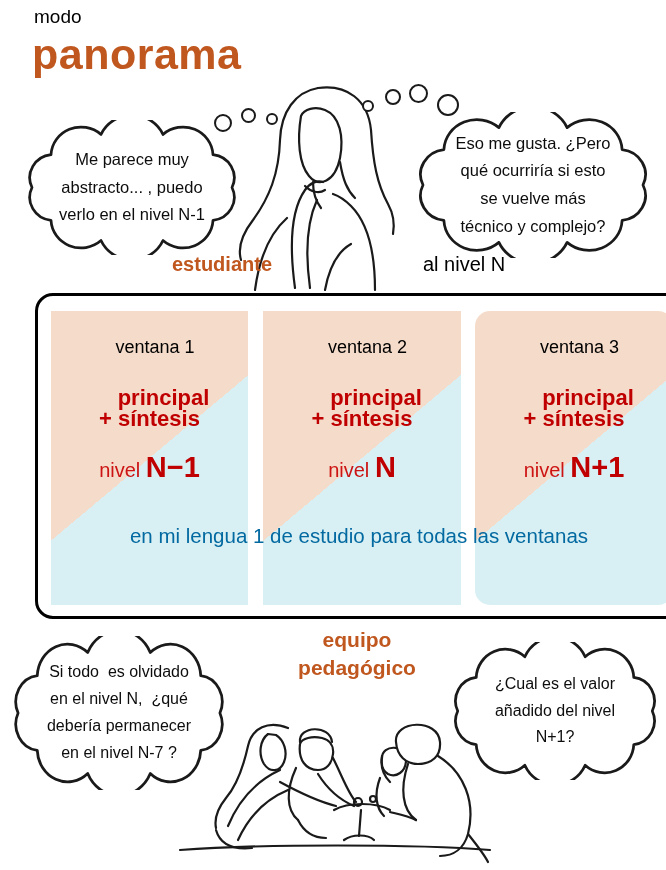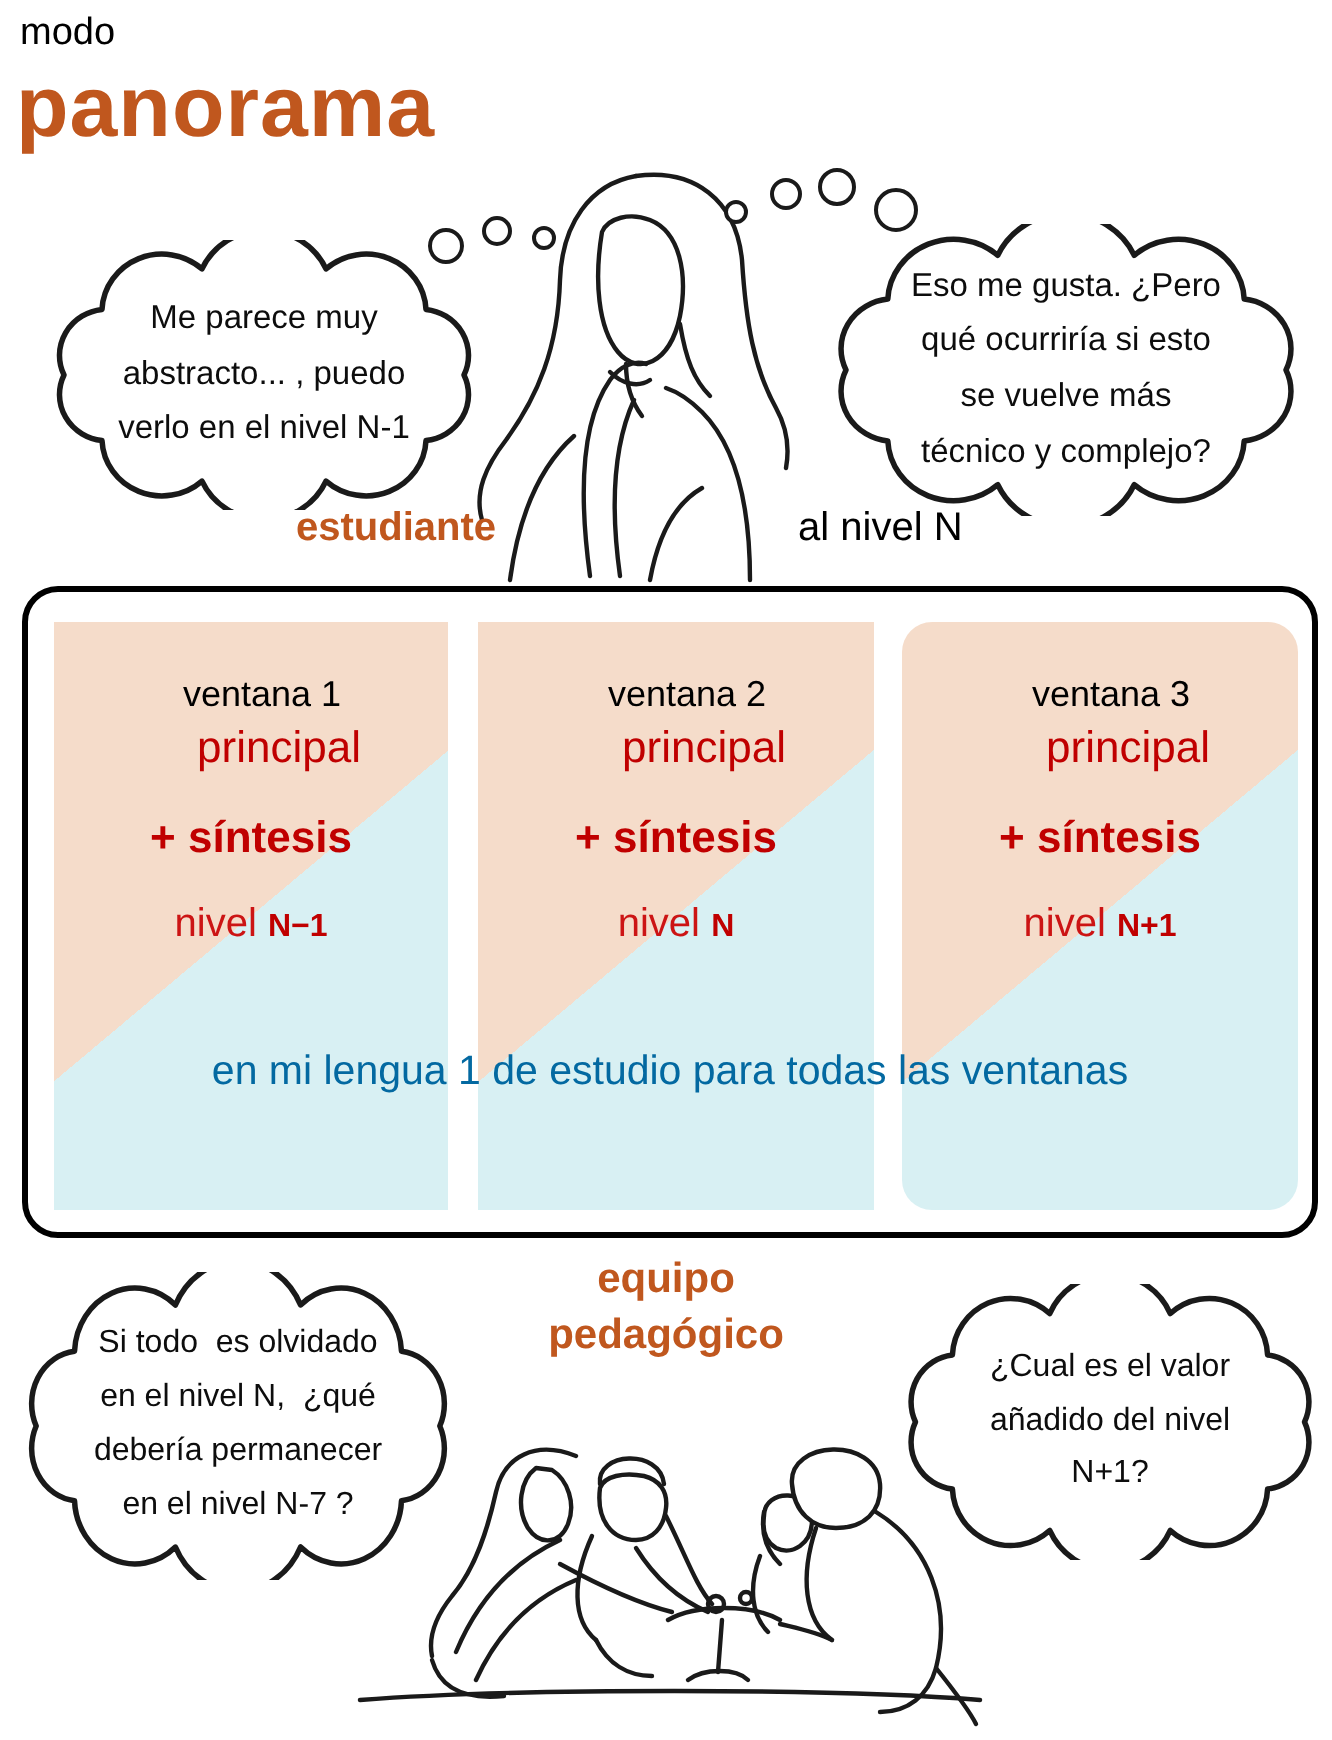--- a/index.html
+++ b/index.html
@@ -1,20 +1,20 @@
 <!DOCTYPE html>
 <html><head>
 <meta charset="utf-8">
 <style>
   html,body{margin:0;padding:0;background:#fff;}
   #canvas{
     position:relative;width:666px;height:870px;overflow:hidden;
     background:#fff;font-family:"Liberation Sans",sans-serif;color:#111;
   }
-  .abs{position:absolute;}
+  .abs{position:absolute;margin-left:24px;}
   
   .mode-label{left:10px;top:6px;font-size:19px;color:#000;}
   .page-title{left:8px;top:30px;font-size:43px;font-weight:bold;color:#C0571E;letter-spacing:0.5px;}
   
   svg.sketch{position:absolute;z-index:1;}
   svg.sketch path, svg.sketch circle, svg.sketch ellipse{
     fill:none;stroke:#1a1a1a;stroke-width:2.2;stroke-linecap:round;stroke-linejoin:round;
   }
   svg.sketch .fillw{fill:#fff;}
   
@@ -39,24 +39,24 @@
   }
   .panel{
     position:absolute;top:15px;height:294px;
     background:linear-gradient(140deg,#F5DCCA 50%,#D8F0F3 50%);
     text-align:center;
   }
   .panel-1{left:13px;width:197px;}
   .panel-2{left:225px;width:198px;}
   .panel-3{left:437px;width:198px;border-radius:15px;}
   .panel .p-title{position:absolute;left:11px;right:0;top:26px;font-size:18px;color:#000;}
-  .panel .p-main{position:absolute;left:0;right:0;top:50px;font-size:22px;font-weight:normal;color:#C00000;padding-left:28px;}
+  .panel .p-main{position:absolute;left:0;right:0;top:74px;font-size:22px;font-weight:bold;color:#C00000;padding-left:28px;}
   .panel .p-syn{position:absolute;left:0;right:0;top:95px;font-size:22px;font-weight:bold;color:#C00000;}
   .panel .p-level{position:absolute;left:0;right:0;top:140px;font-size:20px;color:#CC1414;}
-  .panel .p-level b{font-size:16px;font-weight:bold;color:#C00000;}
+  .panel .p-level b{font-size:29px;font-weight:bold;color:#C00000;}
   .box-caption{
     position:absolute;left:0;right:0;top:228px;text-align:center;
     font-size:20.5px;color:#0369a1;z-index:3;
   }
   
   .team-label{
     left:233px;top:626px;width:200px;text-align:center;
     font-size:21px;font-weight:bold;color:#C0571E;line-height:1.33;z-index:3;
   }
   .small-font .txt{font-size:16px;}

